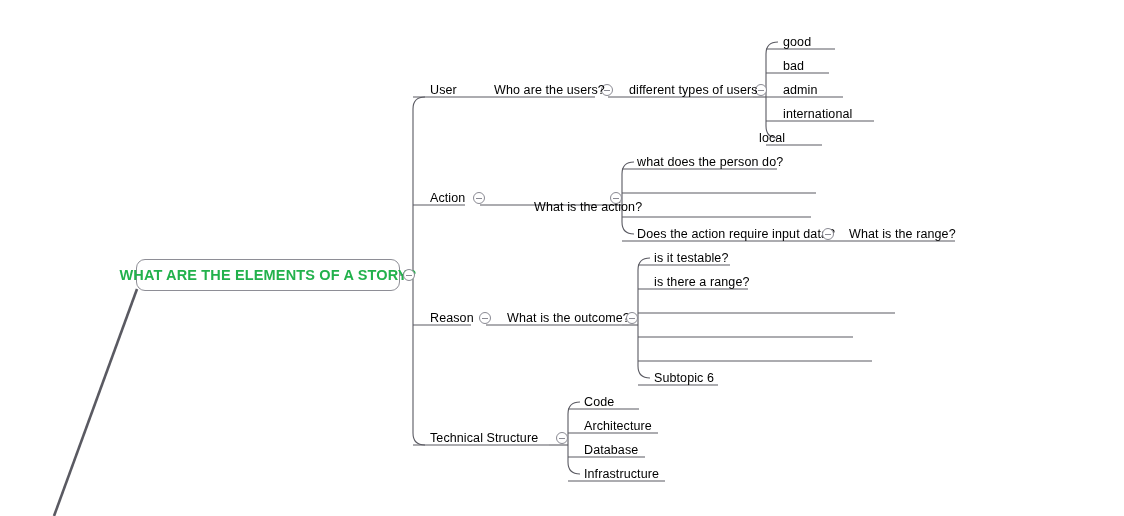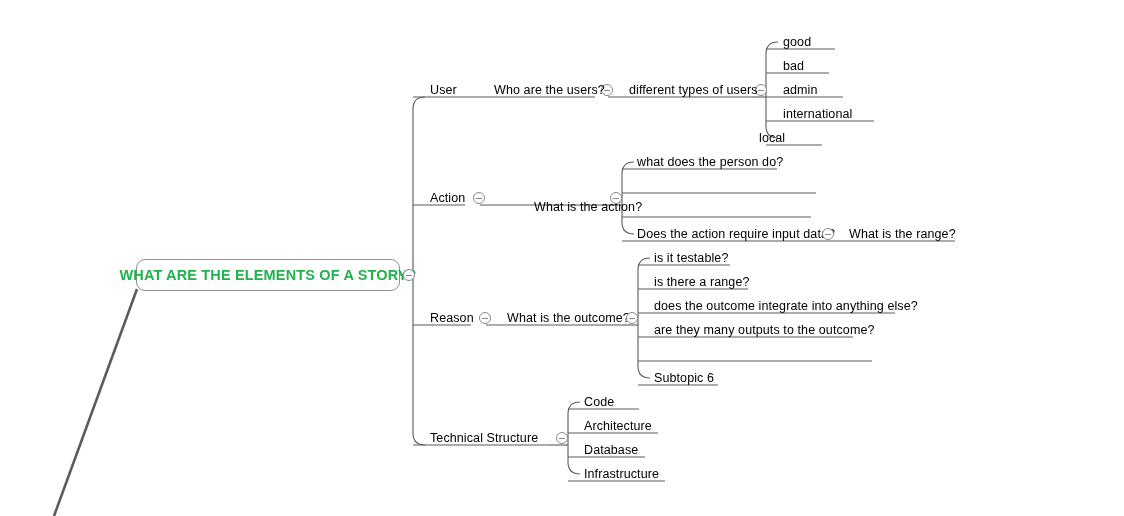--- a/index.html
+++ b/index.html
@@ -160,22 +160,20 @@
   <div class="node-label" style="left:849px; top:227px;">What is the range?</div>
 
   <div class="node-label" style="left:430px; top:311px;">Reason</div>
   <div class="collapse-icon" style="left:479px; top:312px;"></div>
 
   <div class="node-label" style="left:507px; top:311px;">What is the outcome?</div>
   <div class="collapse-icon" style="left:626px; top:312px;"></div>
 
   <div class="node-label" style="left:654px; top:251px;">is it testable?</div>
   <div class="node-label" style="left:654px; top:275px;">is there a range?</div>
-  <div class="node-label" style="left:654px; top:299px;">does the outcome integrate into anything else?</div>
-  <div class="node-label" style="left:654px; top:323px;">are they many outputs to the outcome?</div>
   <div class="node-label" style="left:654px; top:371px;text-align:right;">Subtopic 6</div>
 
   <div class="node-label" style="left:430px; top:431px;">Technical Structure</div>
   <div class="collapse-icon" style="left:556px; top:432px;"></div>
 
   <div class="node-label" style="left:584px; top:395px;">Code</div>
   <div class="node-label" style="left:584px; top:419px;">Architecture</div>
   <div class="node-label" style="left:584px; top:443px;">Database</div>
   <div class="node-label" style="left:584px; top:467px;">Infrastructure</div>
 

